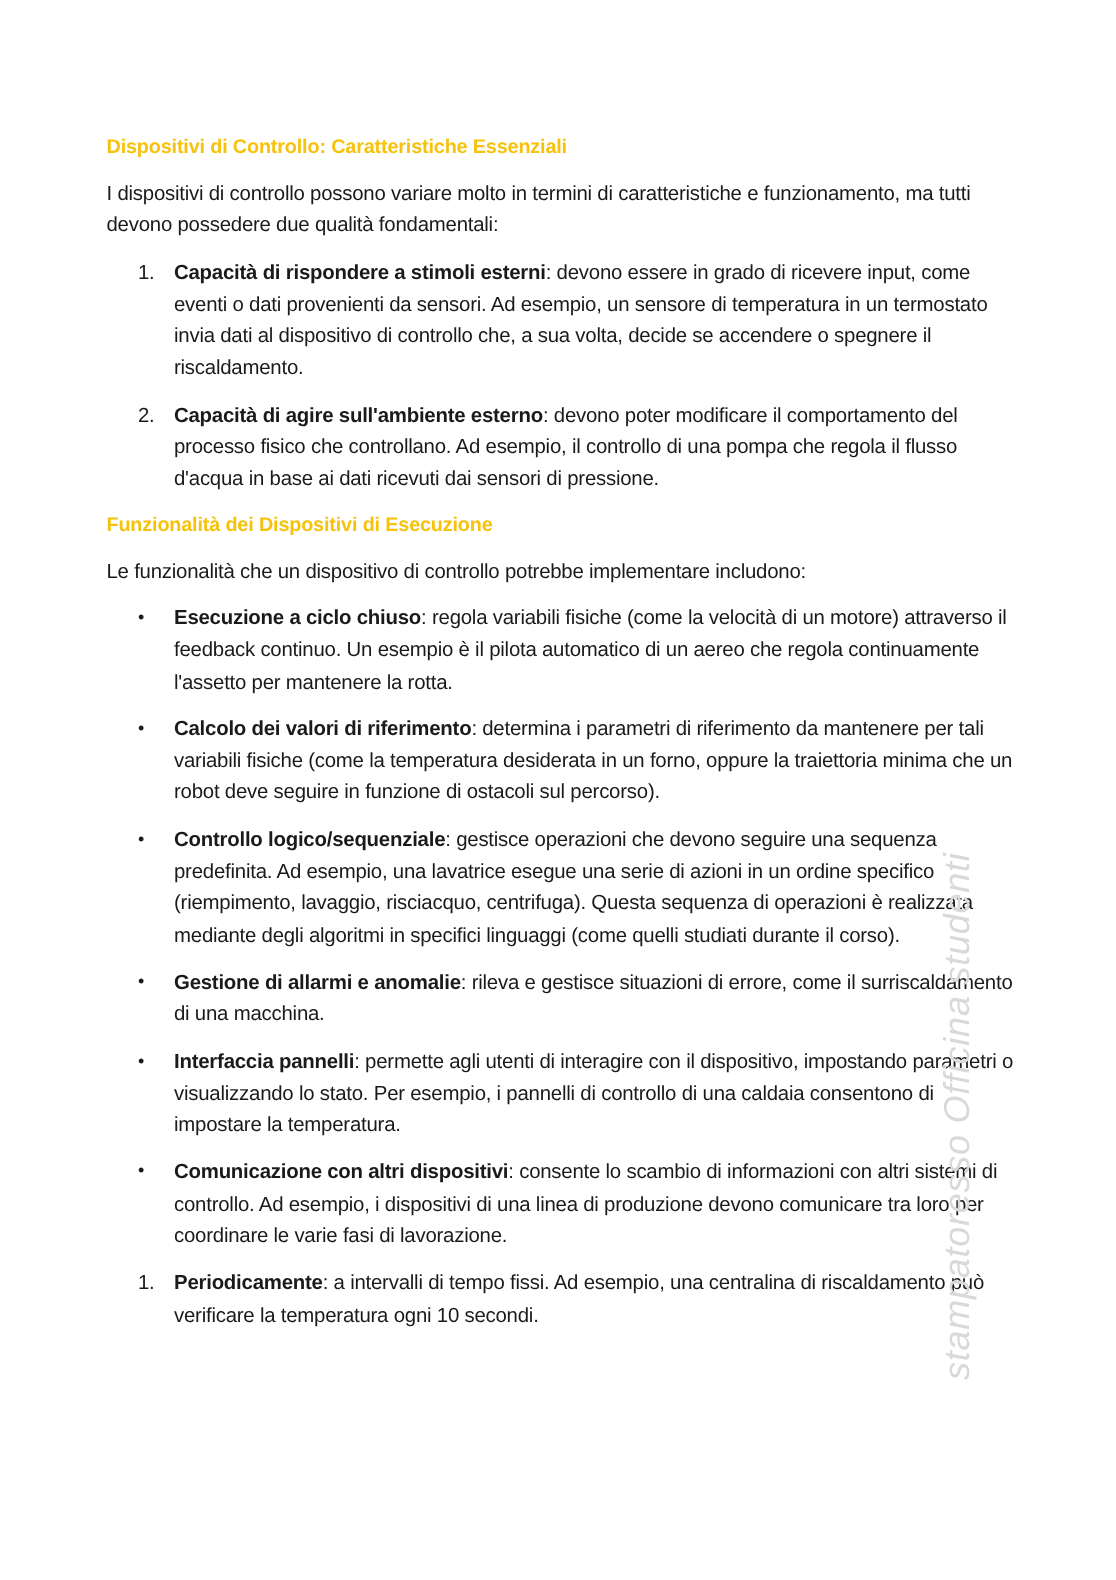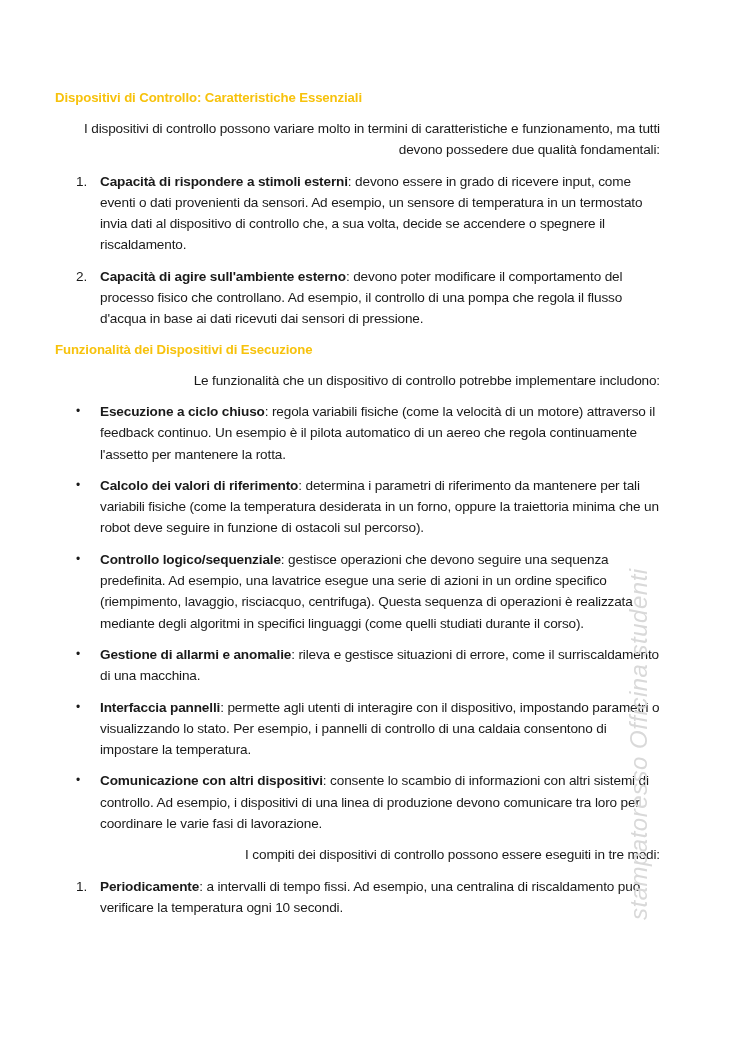--- a/index.html
+++ b/index.html
@@ -1,20 +1,20 @@
 <!DOCTYPE html>
 <html><head>
 <meta charset="utf-8">
 <style>
   html, body { margin: 0; padding: 0; background: #ffffff; }
   body { width: 744px; height: 1053px; position: relative; overflow: hidden;
          font-family: "Liberation Sans", "DejaVu Sans", sans-serif; color: #1a1a1a; }
-  .page { position: absolute; left: 55px; top: 88px; width: 605px; }
+  .page { position: absolute; left: 71px; top: 88px; width: 605px; }
   .h { color: #F7C20C; font-weight: bold; font-size: 13.2px; margin: 0 0 10px 0; line-height: 20px; letter-spacing: -0.1px; }
-  .p { font-size: 13.6px; line-height: 21.3px; margin: 0 0 10px 0; letter-spacing: -0.15px; text-align: right; }
+  .p { font-size: 13.6px; line-height: 21.3px; margin: 0 0 10px 0; letter-spacing: -0.15px; }
   ol, ul { margin: 0 0 10px 0; padding: 0; list-style: none; }
   li { position: relative; padding-left: 45px; font-size: 13.6px; line-height: 21.3px; margin-bottom: 10px; letter-spacing: -0.15px; }
   li .marker { position: absolute; left: 21px; top: 0; }
   ul li .marker { left: 21px; font-size: 12px; }
   li b { font-weight: bold; }
   .watermark { position: absolute; left: 625px; top: 920px; transform-origin: 0 0; transform: rotate(-90deg);
                font-size: 24px; font-style: italic; color: #d9d9d9; white-space: nowrap; letter-spacing: 0.5px; }
 </style>
 </head>
 <body>
@@ -56,21 +56,20 @@
     <li>
       <span class="marker">•</span>
       <b>Interfaccia pannelli</b><span>: permette agli utenti di interagire con il dispositivo, impostando parametri o visualizzando lo stato. Per esempio, i pannelli di controllo di una caldaia consentono di impostare la temperatura.</span>
     </li>
     <li>
       <span class="marker">•</span>
       <b>Comunicazione con altri dispositivi</b><span>: consente lo scambio di informazioni con altri sistemi di controllo. Ad esempio, i dispositivi di una linea di produzione devono comunicare tra loro per coordinare le varie fasi di lavorazione.</span>
     </li>
   </ul>
 
-  <div class="p">I compiti dei dispositivi di controllo possono essere eseguiti in tre modi:</div>
   <ol>
     <li>
       <span class="marker">1.</span>
       <b>Periodicamente</b><span>: a intervalli di tempo fissi. Ad esempio, una centralina di riscaldamento può verificare la temperatura ogni 10 secondi.</span>
     </li>
   </ol>
 </div>
 
 <div class="watermark">stampatoresso Officina studenti</div>
 

